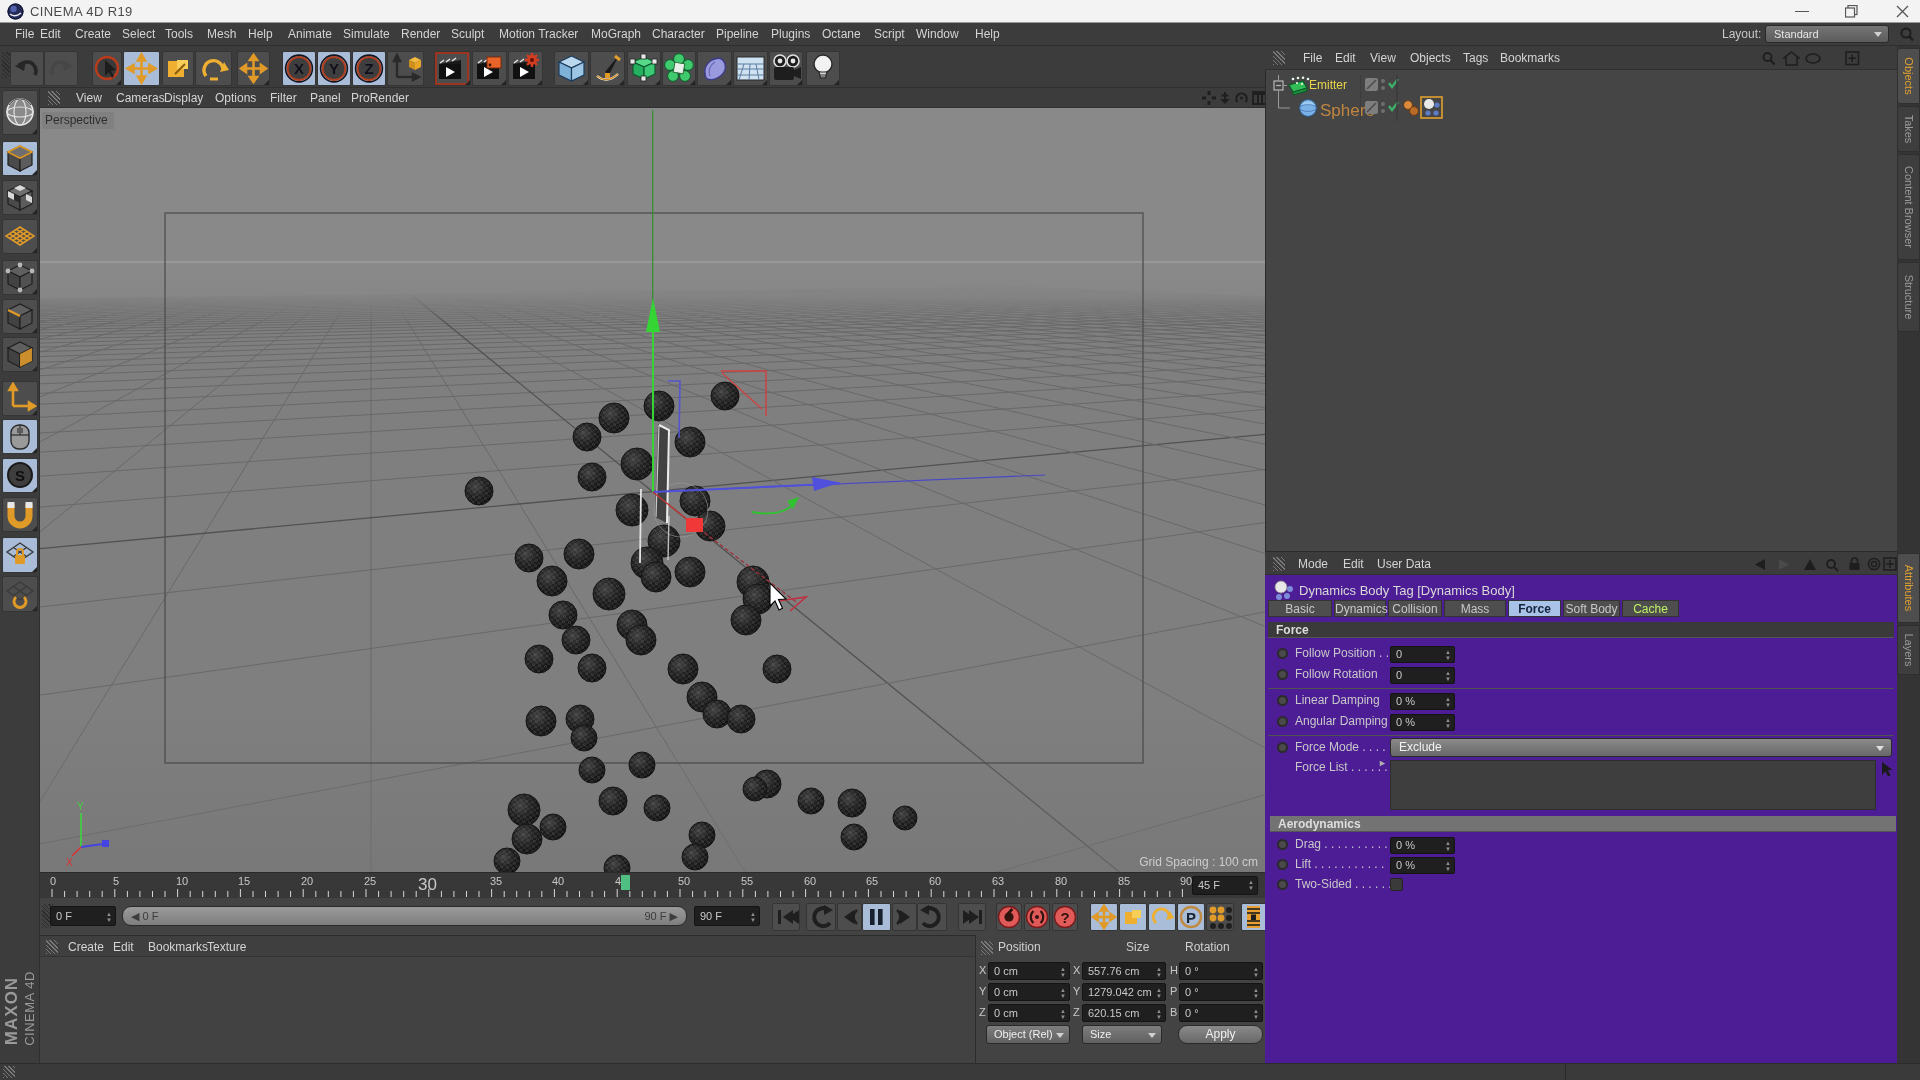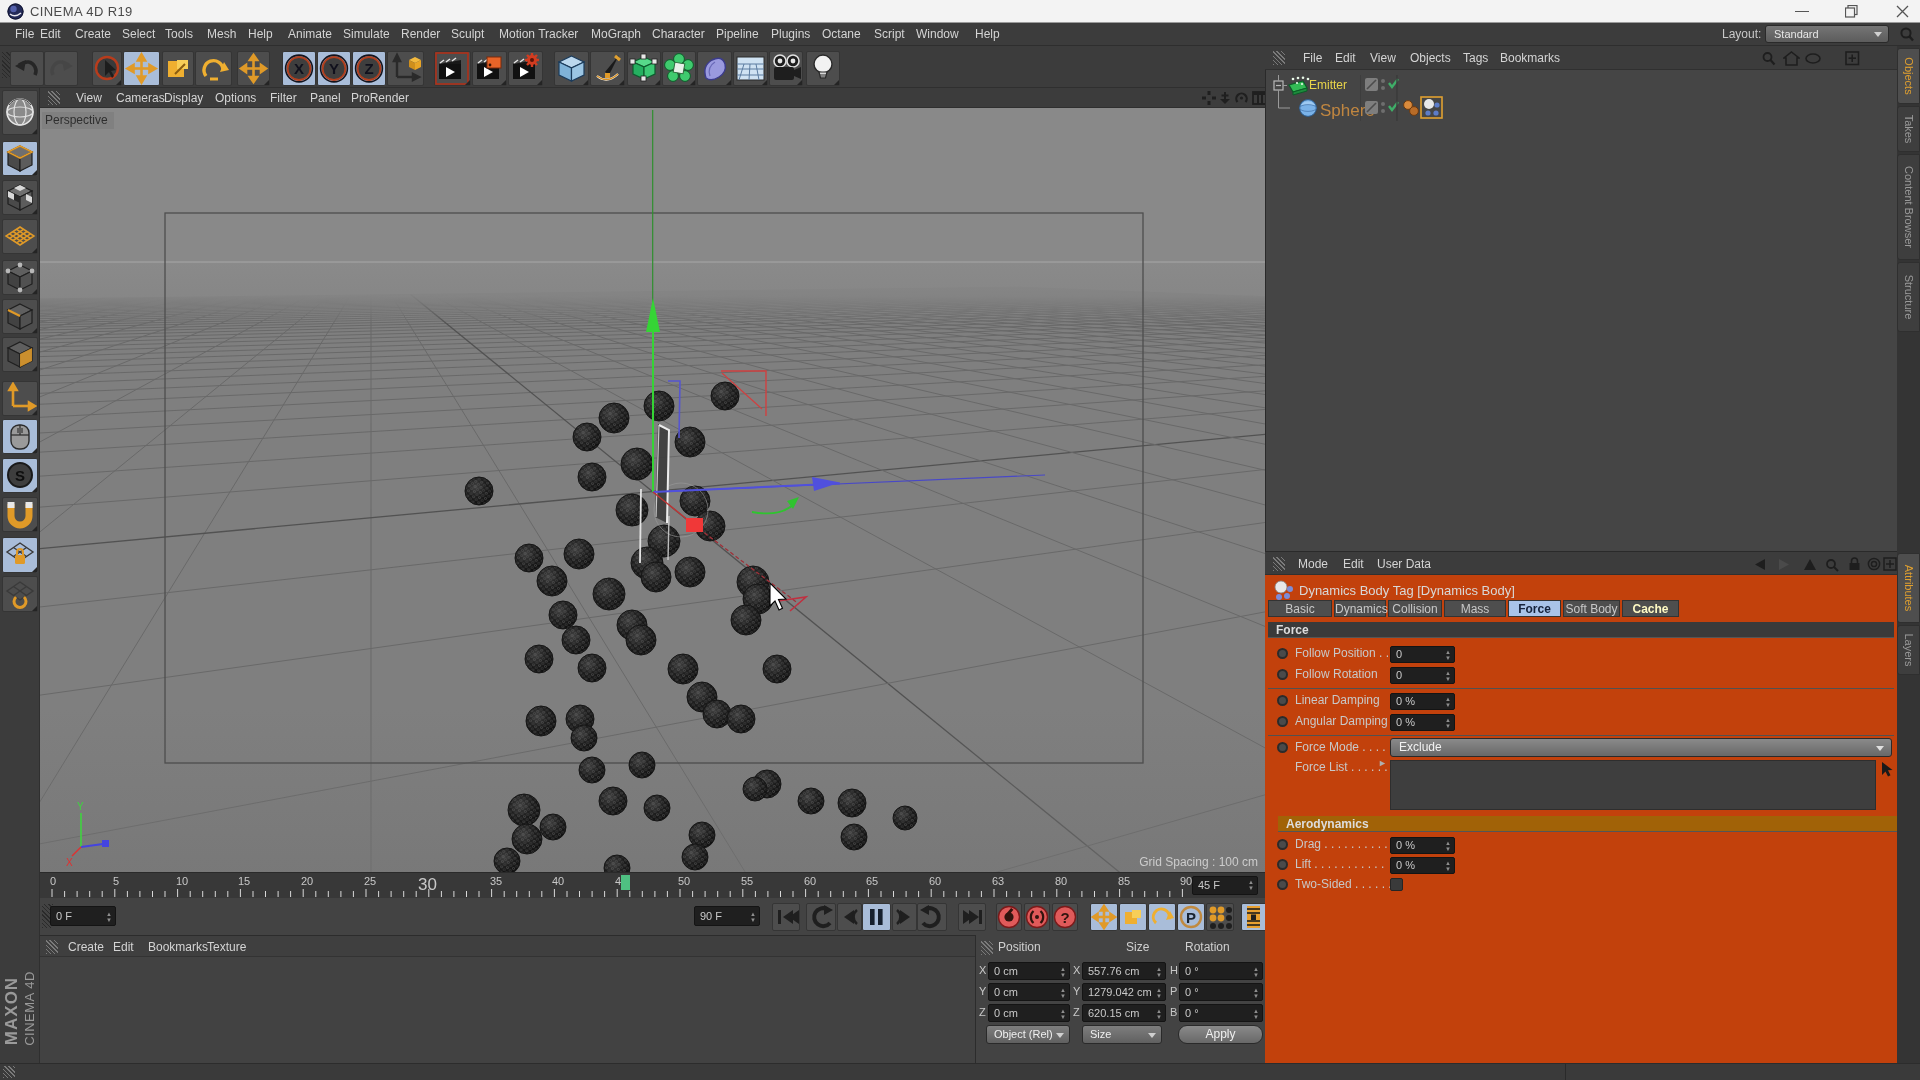--- a/index.html
+++ b/index.html
@@ -943,20 +943,24 @@
       <line x1="1117.3" y1="18" x2="1117.3" y2="24" stroke="#d8d8d8" stroke-width="1"></line>
       <line x1="1129.8" y1="18" x2="1129.8" y2="24" stroke="#d8d8d8" stroke-width="1"></line>
       <line x1="1142.4" y1="16" x2="1142.4" y2="24" stroke="#d8d8d8" stroke-width="1"></line>
     </svg>
 <div class="abs" style="left:581px;top:2px;width:9px;height:15px;background:#4fc082"></div>
 <div class="field" style="left:1152px;top:3px;width:66px;height:19px;line-height:17px">45 F<span class="spin">▲<br>▼</span></div>
 </div>
 <div class="abs" style="left:40px;top:898px;width:1225px;height:37px;background:#434343">
 <div class="vgrip" style="left:2px;top:6px;height:24px"></div>
 <div class="field" style="left:10px;top:8px;width:66px;height:20px;line-height:18px">0 F<span class="spin" style="top:4px">▲<br>▼</span></div>
+<div class="abs" style="left:82px;top:8px;width:565px;height:20px;background:linear-gradient(#9a9a9a,#7e7e7e);border:1px solid #2a2a2a;border-radius:9px;color:#3c3c3c;font-size:11px;line-height:18px">
+      <span style="position:absolute;left:8px">◀ 0 F</span>
+      <span style="position:absolute;right:8px">90 F ▶</span>
+    </div>
 <div class="field" style="left:654px;top:8px;width:66px;height:20px;line-height:18px">90 F<span class="spin" style="top:4px">▲<br>▼</span></div>
 </div>
 <div class="tile" style="left:772px;top:903px;width:28px;height:28px"><svg width="26" height="26">
       <g fill="#1f1f1f">
         <rect x="5" y="6" width="3" height="14"></rect>
         <polygon points="20,6 10,13 20,20"></polygon>
         <polygon points="26,6 16,13 26,20"></polygon>
       </g>
     </svg></div>
 <div class="tile" style="left:806px;top:903px;width:30px;height:28px"><svg width="28" height="26">
@@ -1191,37 +1195,37 @@
 <svg class="abs" style="left:602px;top:5px" width="15" height="14">
       <circle cx="7" cy="7" r="5.6" fill="none" stroke="#1e1e1e" stroke-width="1.5"></circle>
       <circle cx="7" cy="7" r="2.6" fill="none" stroke="#1e1e1e" stroke-width="1.5"></circle>
     </svg>
 <svg class="abs" style="left:618px;top:5px" width="15" height="14">
       <rect x="1" y="1" width="12" height="12" fill="none" stroke="#1e1e1e" stroke-width="1.5"></rect>
       <line x1="7" y1="3" x2="7" y2="11" stroke="#1e1e1e" stroke-width="1.5"></line>
       <line x1="3" y1="7" x2="11" y2="7" stroke="#1e1e1e" stroke-width="1.5"></line>
     </svg>
 </div>
-<div class="abs" style="left:1265px;top:575px;width:632px;height:505px;background:#c2410c">
+<div class="abs" style="left:1265px;top:575px;width:632px;height:505px;background:#4c1d95">
 <svg class="abs" style="left:8px;top:5px" width="22" height="20">
       <circle cx="8" cy="7" r="6" fill="#e8e8e8" stroke="#888" stroke-width="0.8"></circle>
       <circle cx="17" cy="9" r="3" fill="#7c8cd8"></circle>
       <circle cx="6" cy="17" r="3" fill="#7c8cd8"></circle>
       <circle cx="14" cy="16" r="3" fill="#7c8cd8"></circle>
     </svg>
 <span class="abs" style="left:34px;top:8px;color:#d8d8d8;font-size:13px">Dynamics Body Tag [Dynamics Body]</span>
 </div>
 <div class="abs" style="left:1265px;top:600px;width:632px;height:18px">
     <div class="abs" style="left:3px;top:0px;width:64px;height:17px;background:#4e4e4e;border:1px solid #333;color:#c8c8c8;font-size:12px;font-weight:normal;text-align:center;line-height:16px">Basic</div>
     <div class="abs" style="left:69px;top:0px;width:52px;height:17px;background:#4e4e4e;border:1px solid #333;color:#c8c8c8;font-size:12px;font-weight:normal;text-align:center;line-height:16px">Dynamics</div>
     <div class="abs" style="left:123px;top:0px;width:54px;height:17px;background:#4e4e4e;border:1px solid #333;color:#c8c8c8;font-size:12px;font-weight:normal;text-align:center;line-height:16px">Collision</div>
     <div class="abs" style="left:179px;top:0px;width:62px;height:17px;background:#4e4e4e;border:1px solid #333;color:#c8c8c8;font-size:12px;font-weight:normal;text-align:center;line-height:16px">Mass</div>
     <div class="abs" style="left:243px;top:0px;width:53px;height:17px;background:#a9c3e8;border:1px solid #333;color:#16233c;font-size:12px;font-weight:bold;text-align:center;line-height:16px">Force</div>
     <div class="abs" style="left:298px;top:0px;width:57px;height:17px;background:#4e4e4e;border:1px solid #333;color:#c8c8c8;font-size:12px;font-weight:normal;text-align:center;line-height:16px">Soft Body</div>
-    <div class="abs" style="left:357px;top:0px;width:57px;height:17px;background:#4e4e4e;border:1px solid #333;color:#fef9c3;font-size:12px;font-weight:bold;text-align:center;line-height:16px">Cache</div>
+    <div class="abs" style="left:357px;top:0px;width:57px;height:17px;background:#4e4e4e;border:1px solid #333;color:#bef264;font-size:12px;font-weight:normal;text-align:center;line-height:16px">Cache</div>
   </div>
 <div class="abs" style="left:1265px;top:620px;width:632px;height:460px;color:#c8c8c8;font-size:12px">
     <div class="abs" style="left:3px;top:2px;width:626px;height:16px;background:#3a3a3a;border-bottom:1px solid #555">
       <span class="seclabel" style="position:absolute;left:8px;top:1px">Force</span>
     </div>
     <span class="ring" style="left:12px;top:28px"></span>
     <span class="abs" style="left:30px;top:26px">Follow Position .&nbsp;.</span>
     <div class="field" style="left:125px;top:26px;width:65px;height:17px;line-height:15px">0<span class="spin" style="top:2px">▲<br>▼</span></div>
     <span class="ring" style="left:12px;top:49px"></span>
     <span class="abs" style="left:30px;top:47px">Follow Rotation</span>
@@ -1236,21 +1240,21 @@
     <div class="abs" style="left:3px;top:115px;width:626px;height:1px;background:#515151"></div>
     <span class="ring" style="left:12px;top:122px"></span>
     <span class="abs" style="left:30px;top:120px">Force Mode .&nbsp;.&nbsp;.&nbsp;.&nbsp;.</span>
     <div class="abs" style="left:125px;top:118px;width:502px;height:19px;background:linear-gradient(#8a8a8a,#686868);border:1px solid #2a2a2a;border-radius:3px;color:#f2f2f2;font-size:12px;line-height:17px;padding-left:8px">Exclude<span style="position:absolute;right:7px;top:7px;width:0;height:0;border-left:4px solid transparent;border-right:4px solid transparent;border-top:5px solid #e0e0e0"></span></div>
     <span class="abs" style="left:30px;top:140px">Force List .&nbsp;.&nbsp;.&nbsp;.&nbsp;.&nbsp;.</span>
     <span class="abs" style="left:113px;top:138px;color:#b0b0b0;font-size:9px">►</span>
     <div class="abs" style="left:125px;top:140px;width:486px;height:50px;background:#3e3e3e;border:1px solid #2e2e2e"></div>
     <svg class="abs" style="left:613px;top:140px" width="18" height="18">
       <path d="M4,2 l0,13 l3.5,-3.5 l2.5,5 l2.5,-1.2 l-2.5,-5 l4.5,-0.3 z" fill="#1a1a1a"></path>
     </svg>
-    <div class="abs" style="left:13px;top:196px;width:626px;height:16px;background:#a16207;border-bottom:1px solid #555">
+    <div class="abs" style="left:5px;top:196px;width:626px;height:16px;background:#737373;border-bottom:1px solid #555">
       <span class="seclabel" style="position:absolute;left:8px;top:1px">Aerodynamics</span>
     </div>
     <span class="ring" style="left:12px;top:219px"></span>
     <span class="abs" style="left:30px;top:217px">Drag .&nbsp;.&nbsp;.&nbsp;.&nbsp;.&nbsp;.&nbsp;.&nbsp;.&nbsp;.&nbsp;.</span>
     <div class="field" style="left:125px;top:217px;width:65px;height:17px;line-height:15px">0 %<span class="spin" style="top:2px">▲<br>▼</span></div>
     <span class="ring" style="left:12px;top:239px"></span>
     <span class="abs" style="left:30px;top:237px">Lift .&nbsp;.&nbsp;.&nbsp;.&nbsp;.&nbsp;.&nbsp;.&nbsp;.&nbsp;.&nbsp;.&nbsp;.</span>
     <div class="field" style="left:125px;top:237px;width:65px;height:17px;line-height:15px">0 %<span class="spin" style="top:2px">▲<br>▼</span></div>
     <span class="ring" style="left:12px;top:259px"></span>
     <span class="abs" style="left:30px;top:257px">Two-Sided .&nbsp;.&nbsp;.&nbsp;.&nbsp;.&nbsp;.</span>

